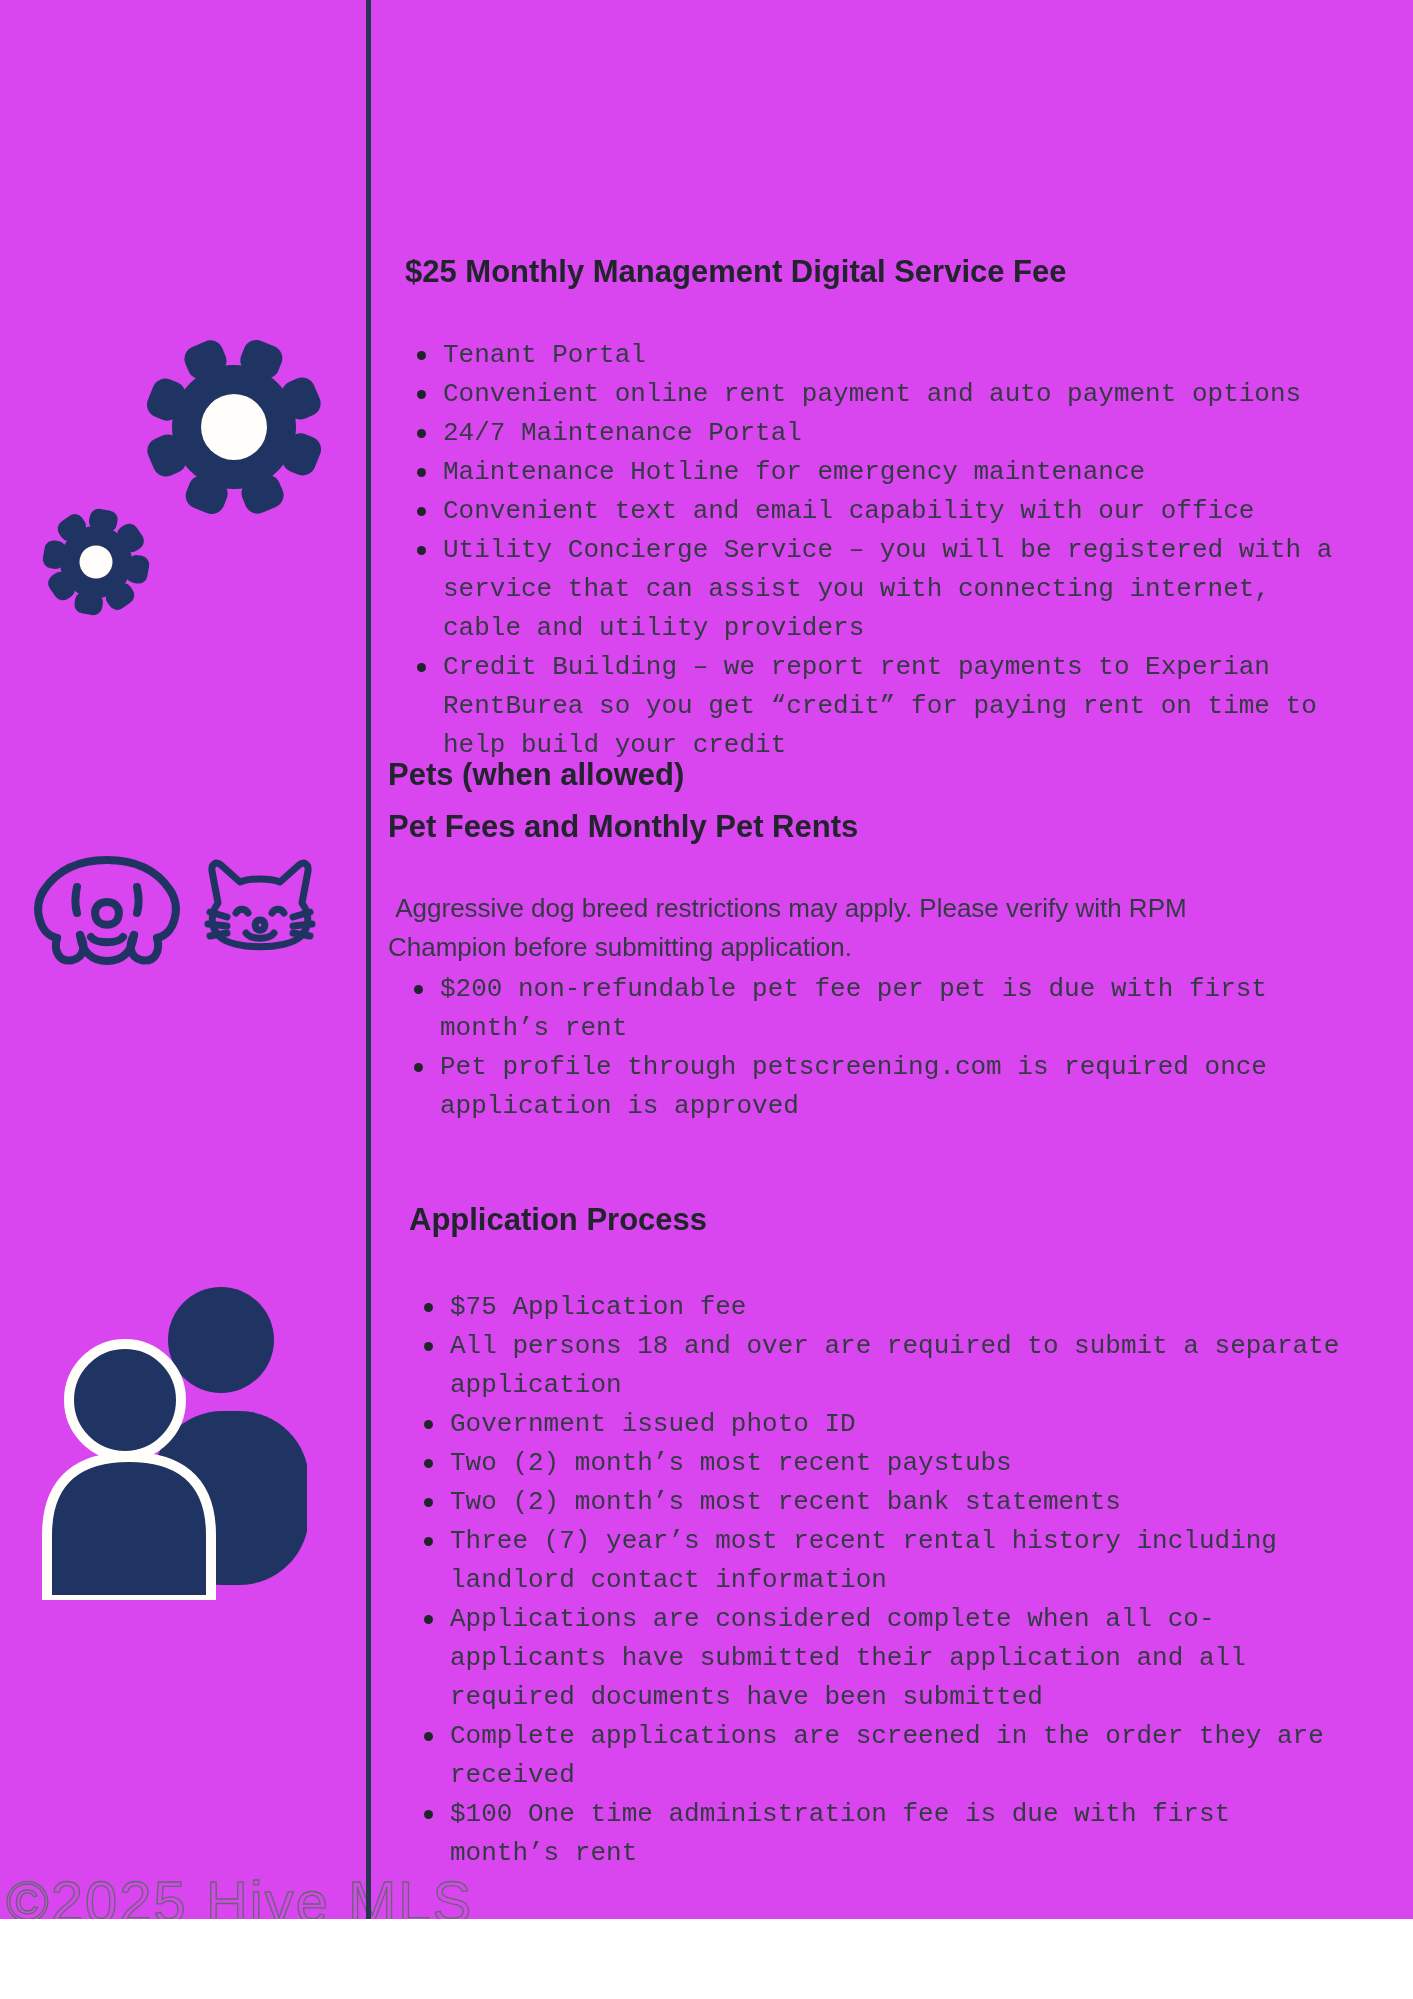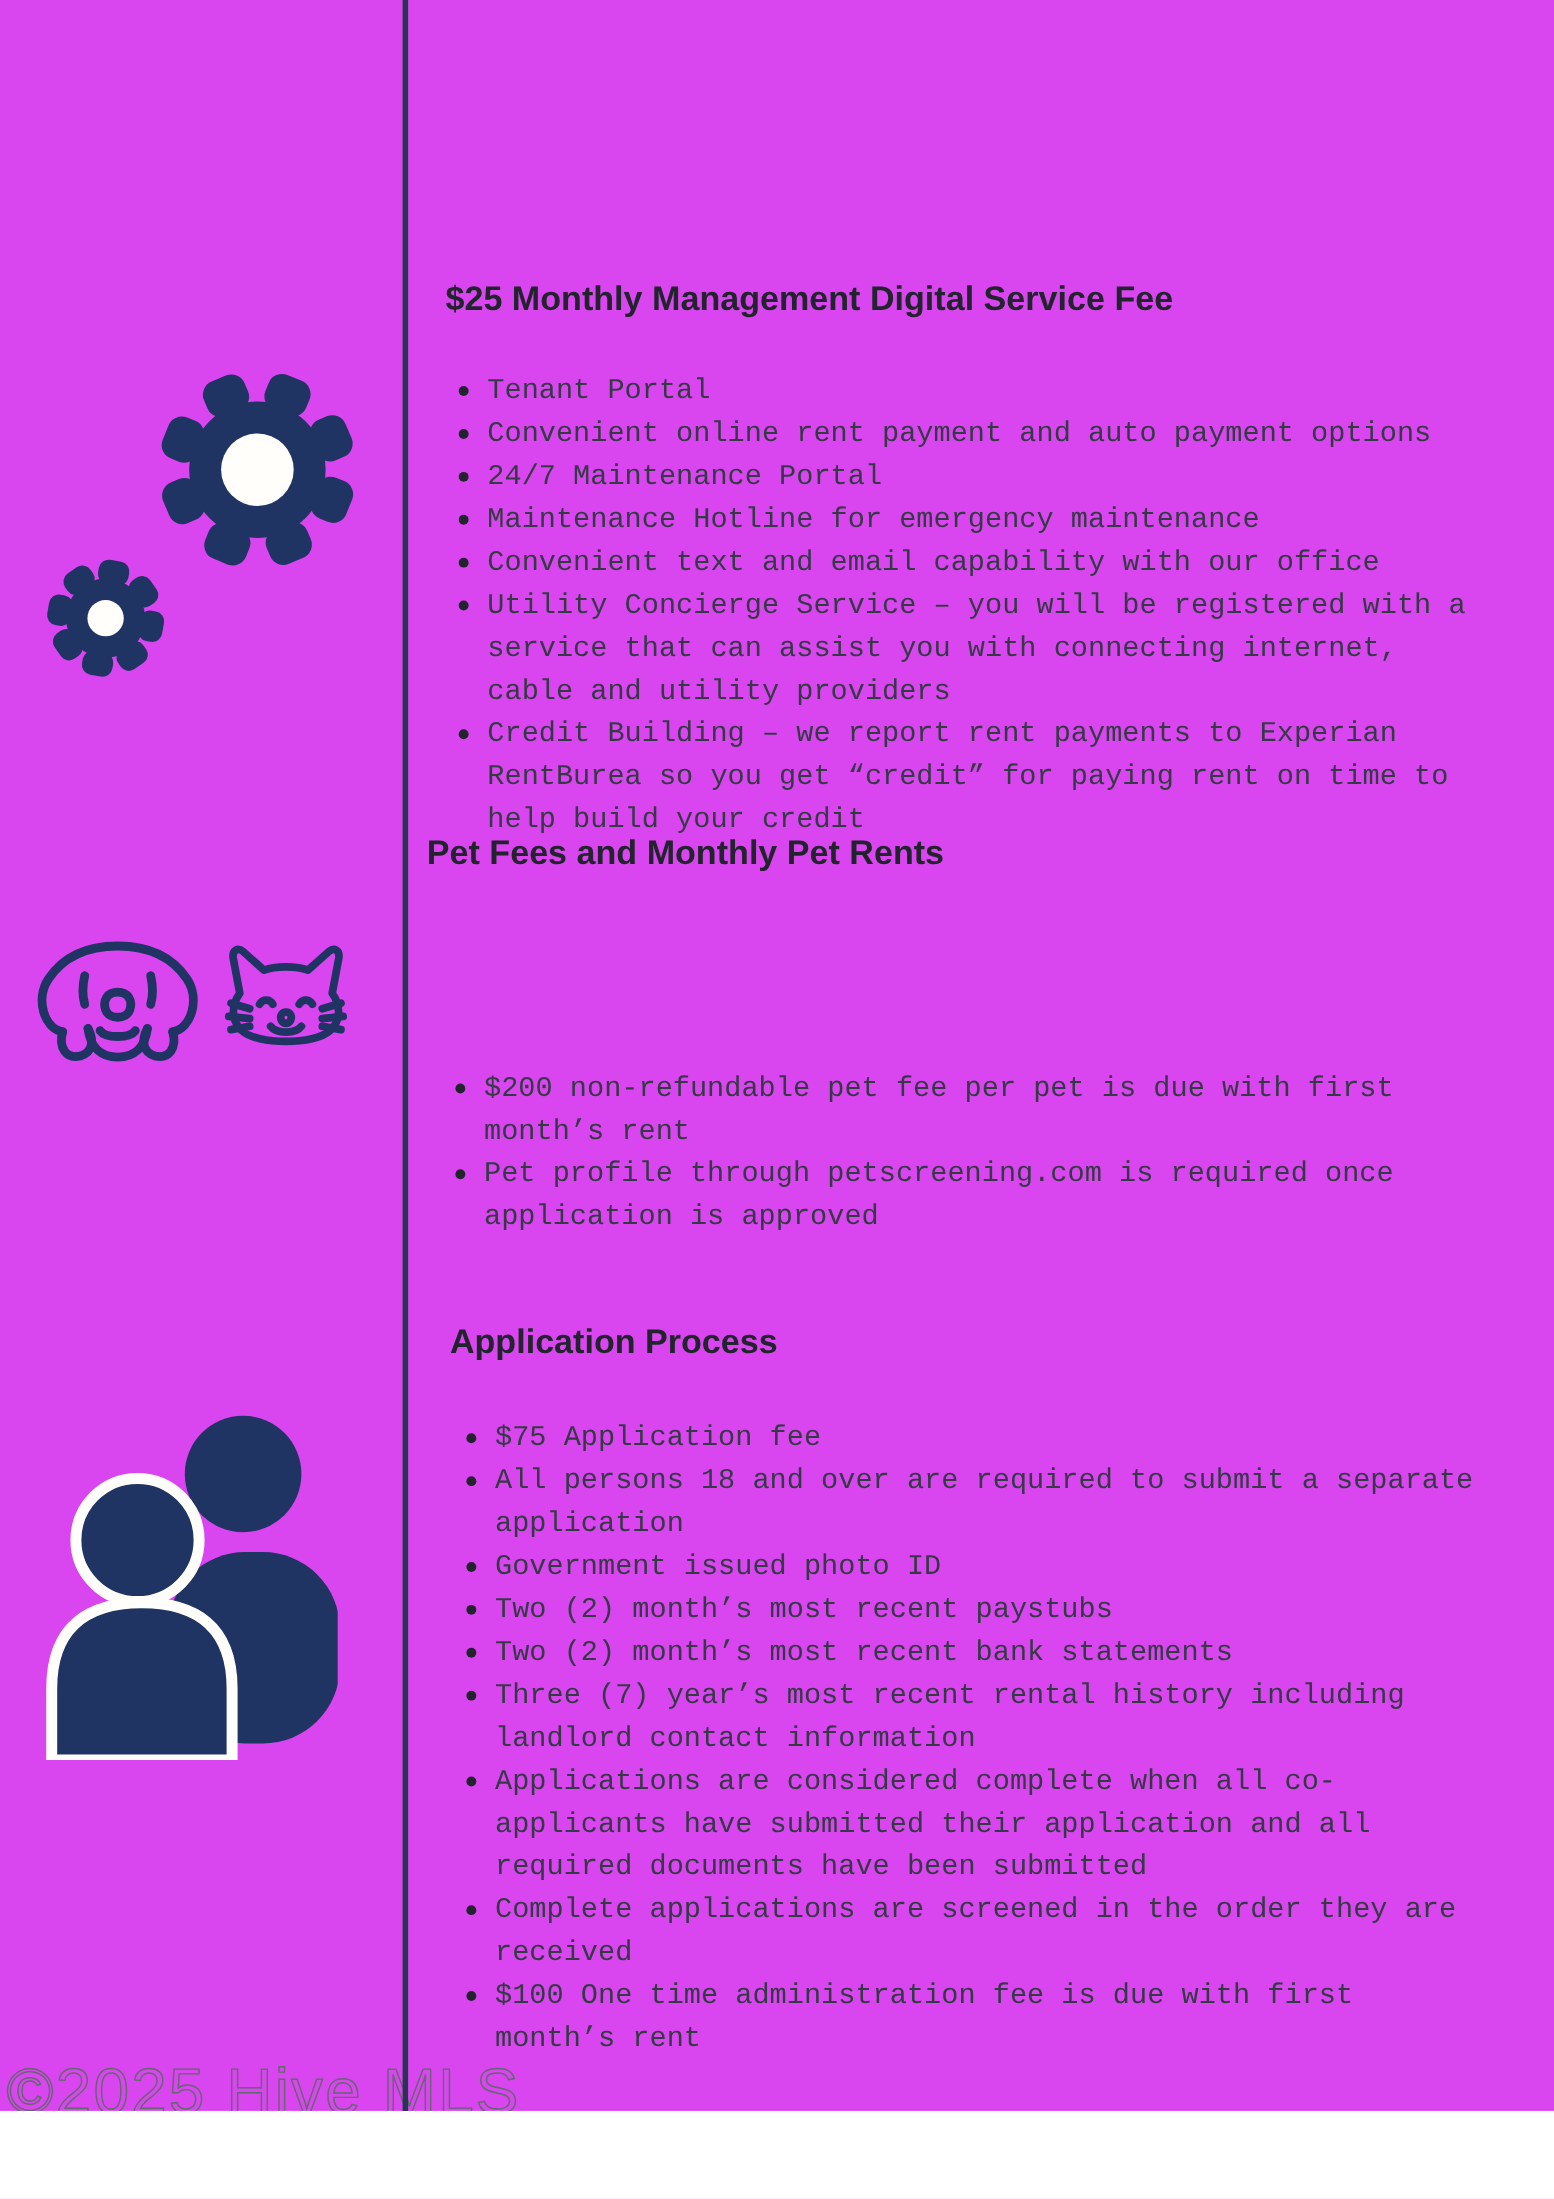--- a/index.html
+++ b/index.html
@@ -132,21 +132,28 @@
         <li>Convenient online rent payment and auto payment options</li>
         <li>24/7 Maintenance Portal</li>
         <li>Maintenance Hotline for emergency maintenance</li>
         <li>Convenient text and email capability with our office</li>
         <li>Utility Concierge Service – you will be registered with a service that can assist you with connecting internet, cable and utility providers</li>
         <li>Credit Building – we report rent payments to Experian RentBurea so you get “credit” for paying rent on time to help build your credit</li>
       </ul>
   </section>
 
   <section class="sec" style="left:388px; top:749px;">
+    <h2>Pets (when allowed)</h2>
     <h2>Pet Fees and Monthly Pet Rents</h2>
+  </section>
+  <section class="sec body-text" style="left:388px; top:889px;">
+    <div>
+        <div class="intro-line"> Aggressive dog breed restrictions may apply. Please verify with RPM</div>
+        <div class="intro-line">Champion before submitting application.</div>
+      </div>
   </section>
   <section class="sec" style="left:402px; top:970px;">
     <ul class="bullets">
         <li>$200 non-refundable pet fee per pet is due with first month’s rent</li>
         <li>Pet profile through petscreening.com is required once application is approved</li>
       </ul>
   </section>
 
   <section class="sec" style="left:409px; top:1200px;">
     <h1>Application Process</h1>

